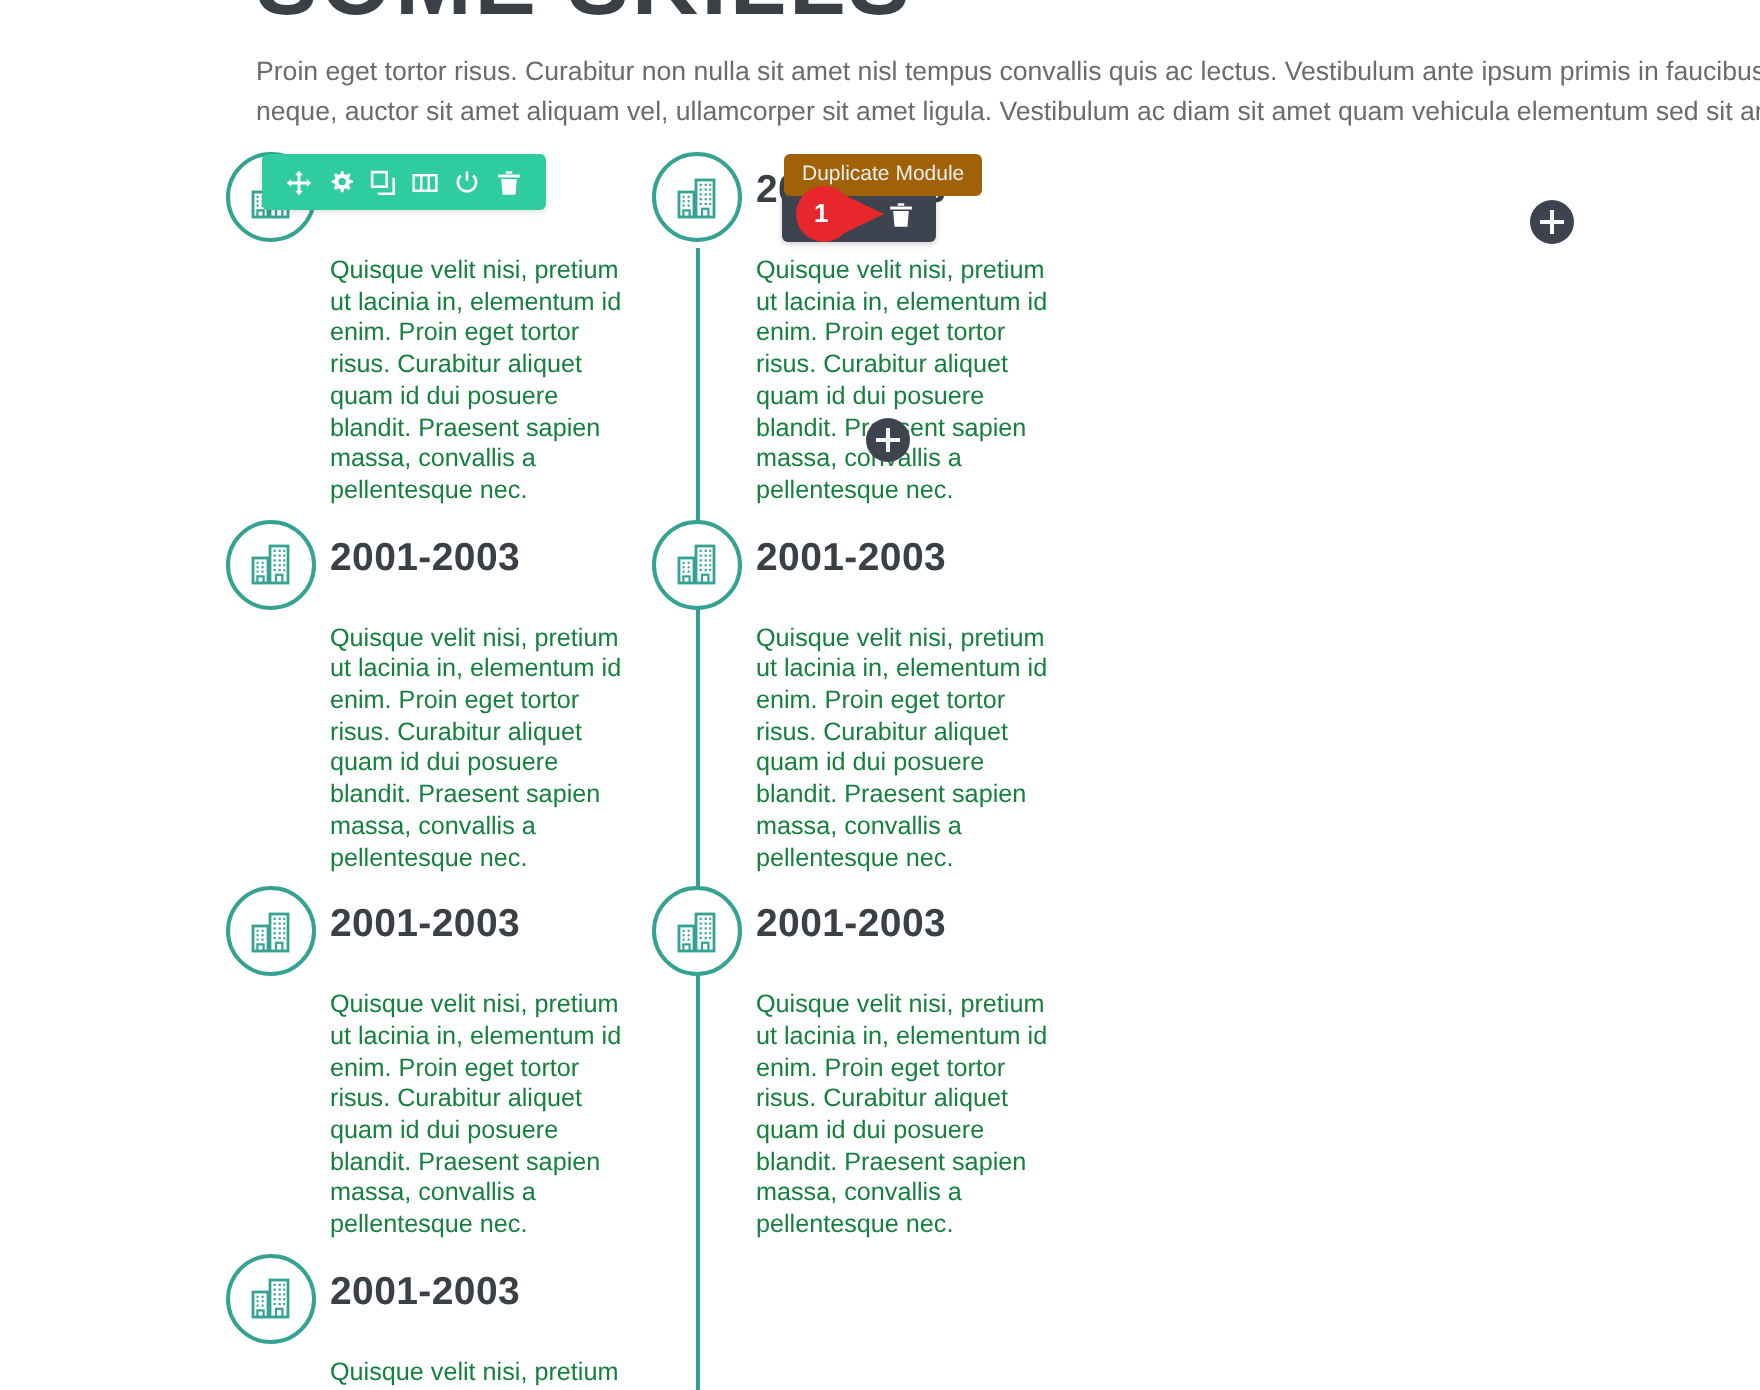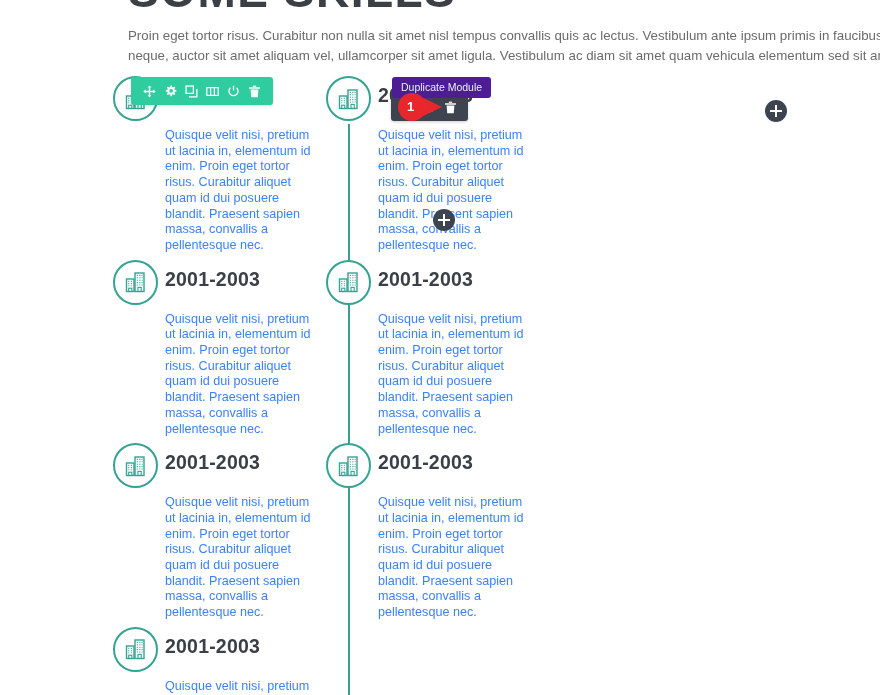--- a/index.html
+++ b/index.html
@@ -79,21 +79,21 @@
     letter-spacing: 0.2px;
     white-space: nowrap;
   }
 
   .tl-body {
     padding-top: 52px;
     padding-left: 52px;
     width: 200px;
     font-size: 12.6px;
     line-height: 15.7px;
-    color: #3b82f6;
+    color: #15803d;
   }
 
   
   #module-toolbar-left {
     position: absolute;
     left: 131px; top: 77px;
     height: 28px;
     background: #2ecc9f;
     border-radius: 3px;
     display: flex;
@@ -126,21 +126,21 @@
   #module-toolbar-right .tbtn {
     width: 21px; height: 28px;
     display: flex; align-items: center; justify-content: center;
     cursor: pointer;
   }
 
   
   #tooltip {
     position: absolute;
     left: 392px; top: 77px;
-    background: #4c1d95;
+    background: #a16207;
     color: #e9ecef;
     font-size: 10.5px;
     padding: 4px 9px 5px;
     border-radius: 3px;
     white-space: nowrap;
     z-index: 22;
   }
   #tooltip::after {
     content: "";
     position: absolute;

